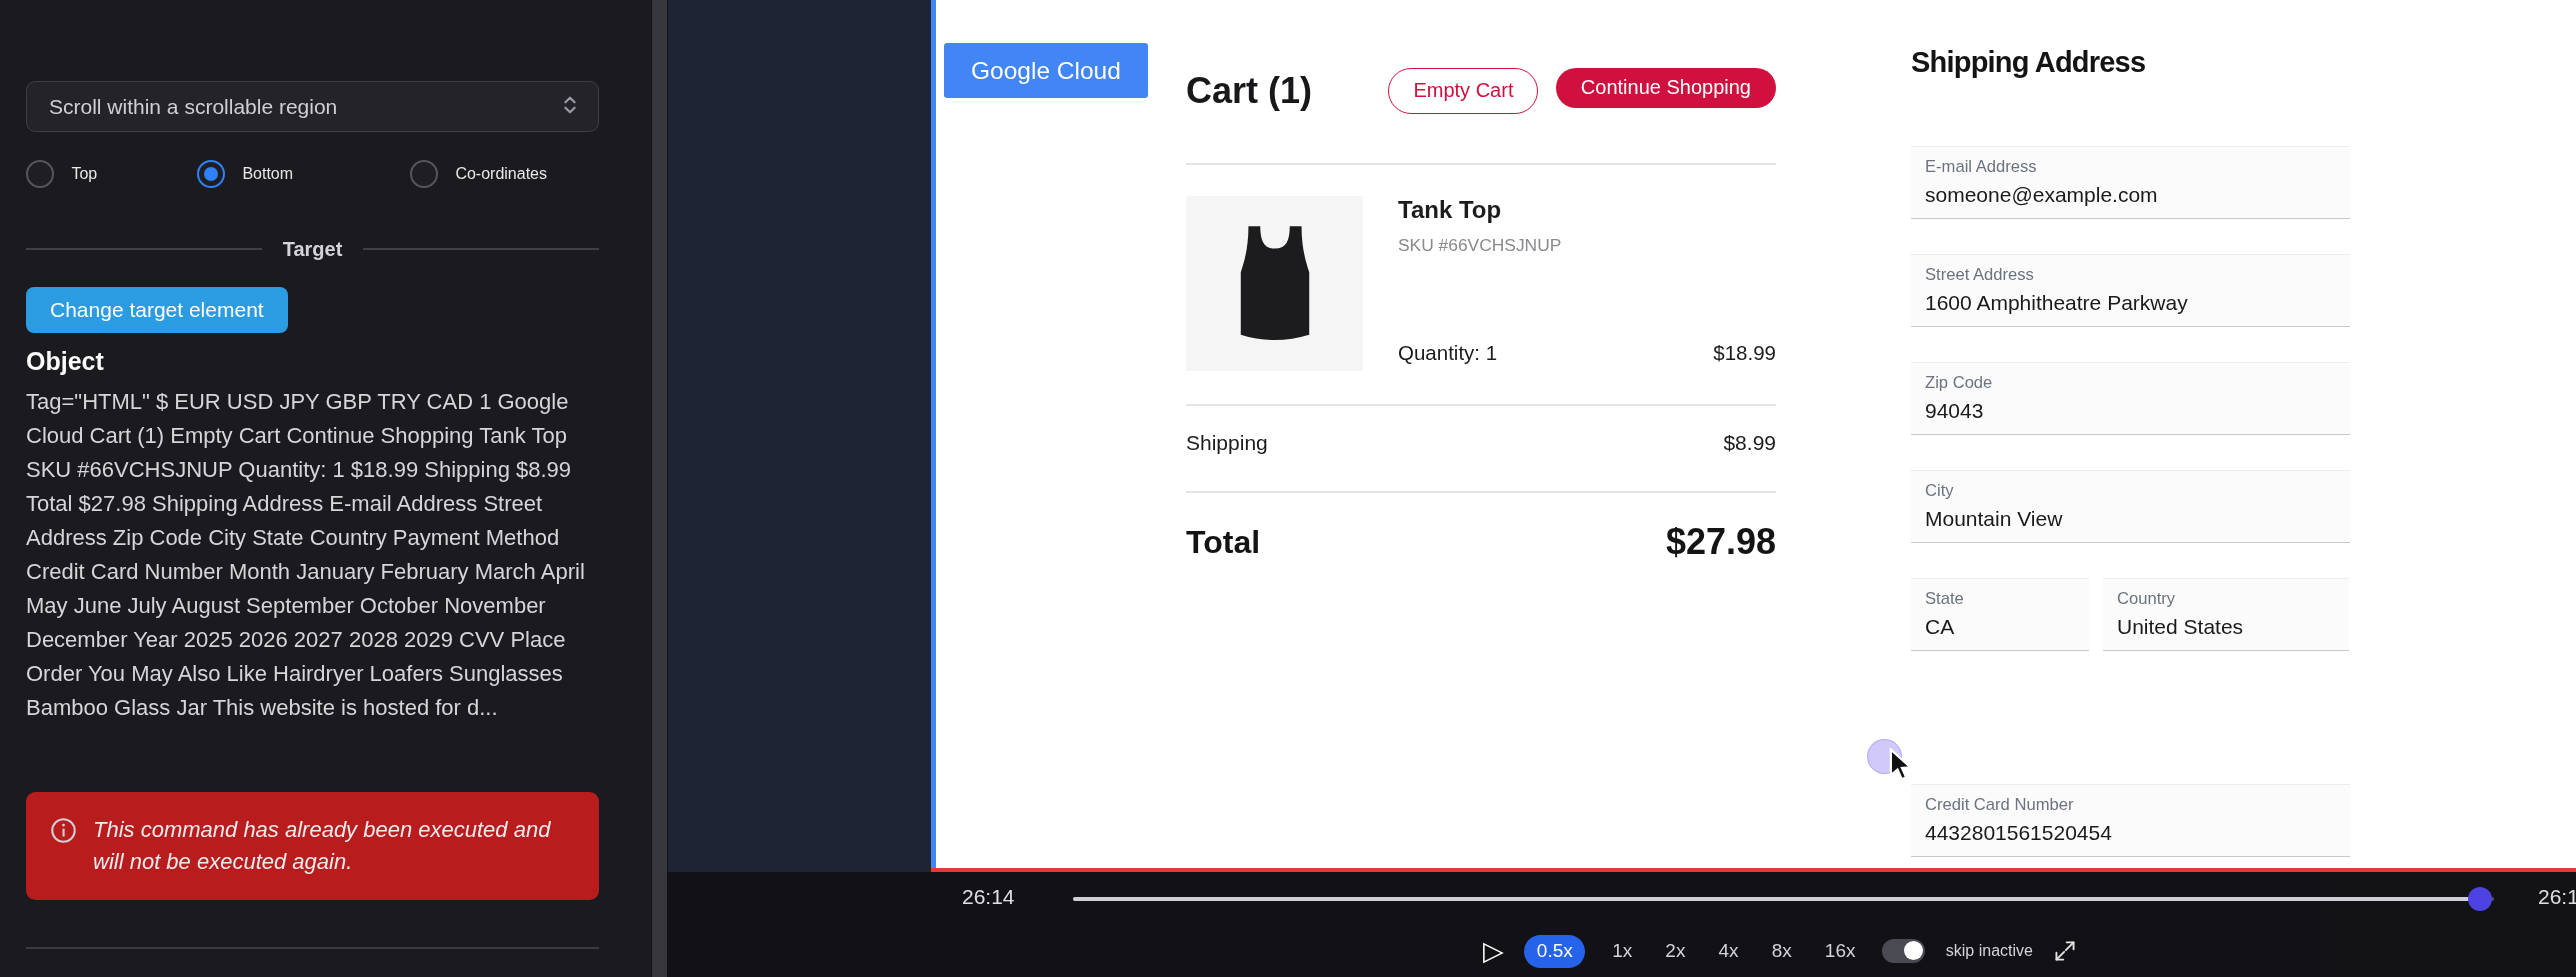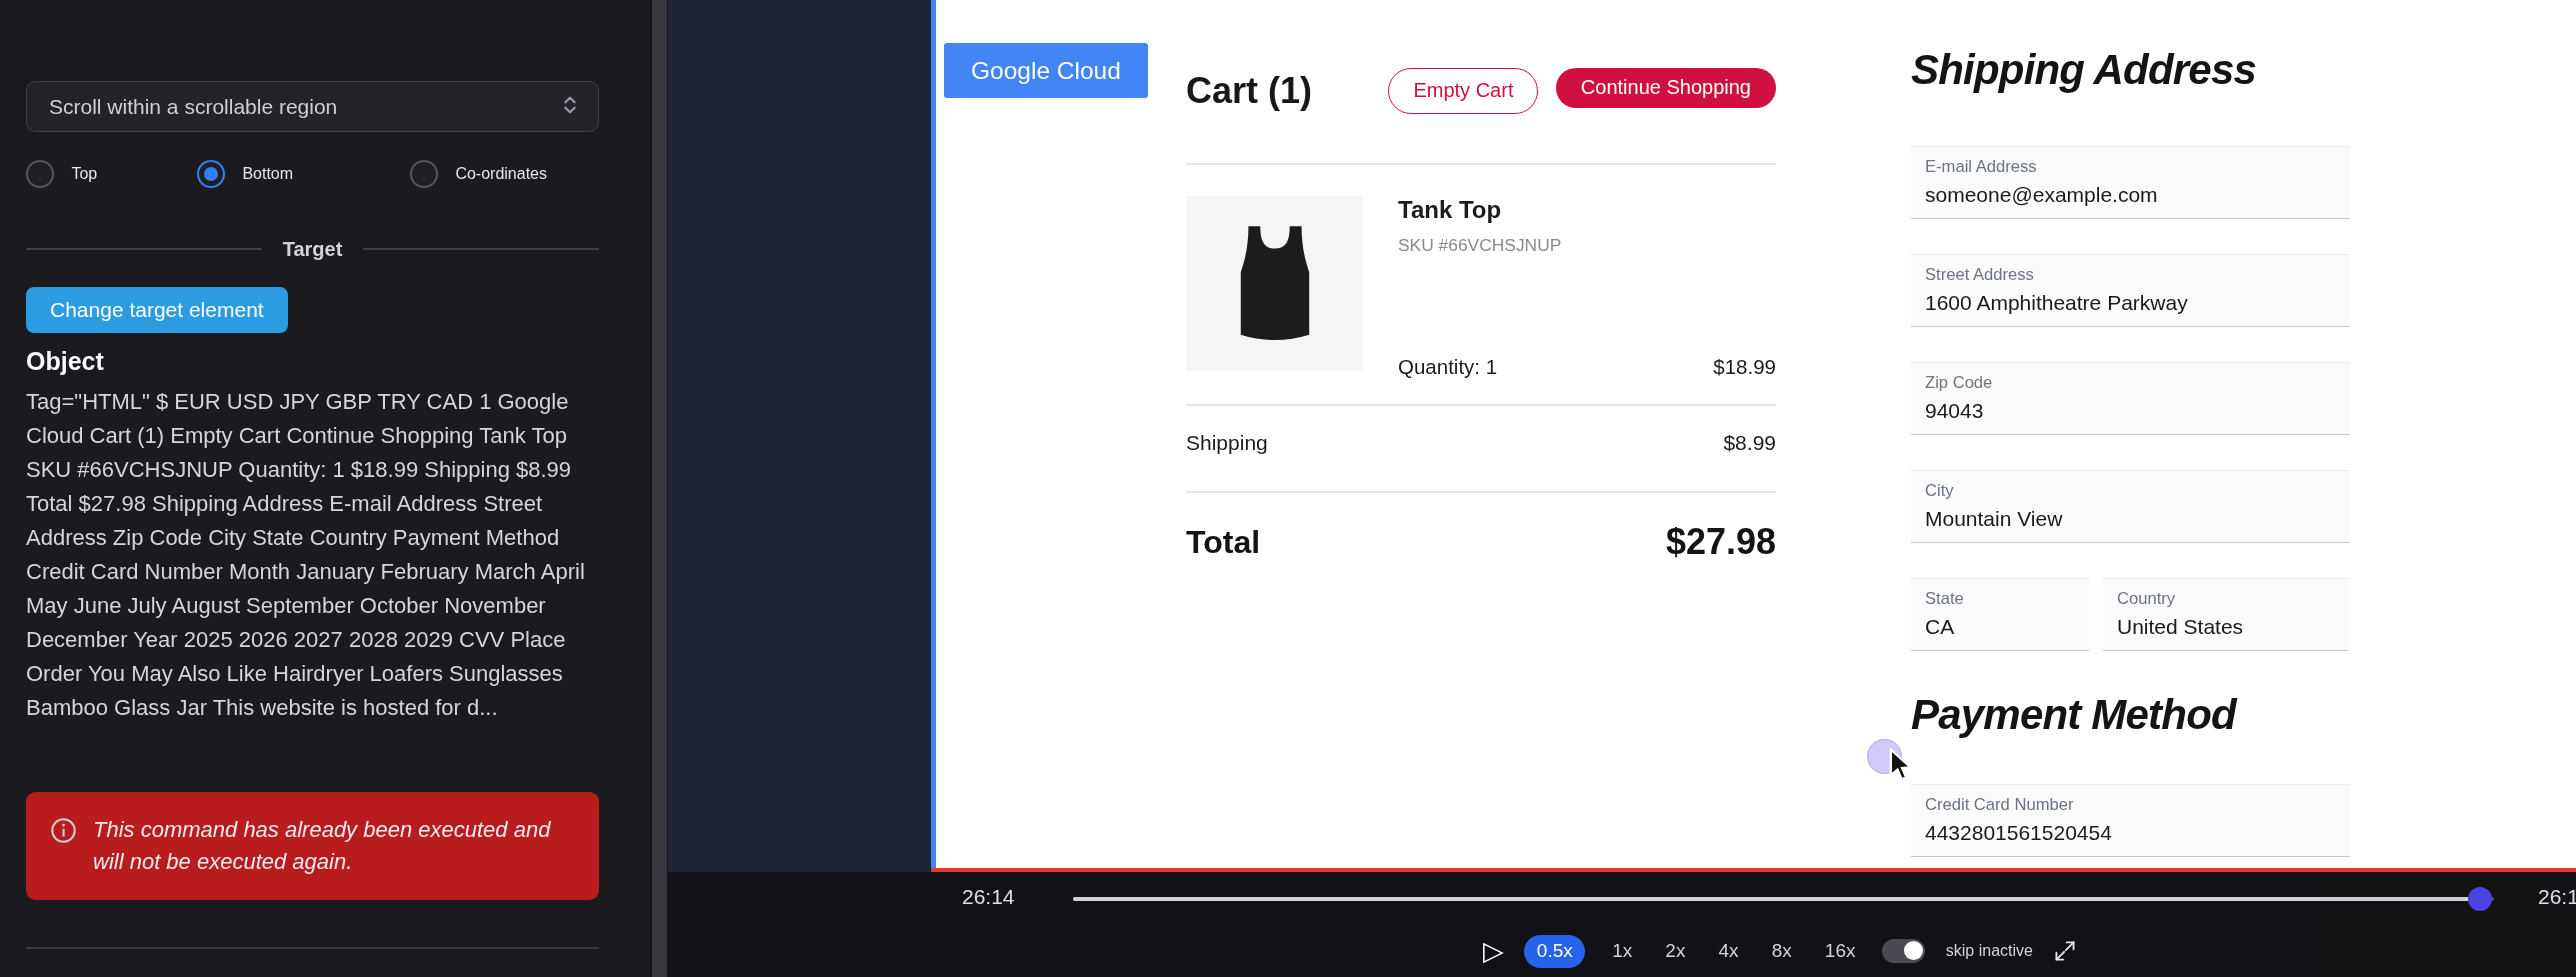--- a/index.html
+++ b/index.html
@@ -51,30 +51,30 @@
   .btn-outline { height: 46px; padding: 16px 24px; border-radius: 23px; border: 1.6px solid #d0103f; color: #d0103f;
            background: #fff; font-size: 20px; font-weight: 500; display: inline-flex; align-items: center; cursor: pointer; }
   .btn-filled { height: 40px; padding: 6px 25px; border-radius: 23px; background: #d0103f; color: #fff;
            font-size: 20px; font-weight: 400; display: inline-flex; align-items: center; cursor: pointer; }
   .pdiv { position: absolute; left: 250px; width: 590px; height: 1.6px; background: #e5e5e8; }
   .img-box { position: absolute; left: 250px; top: 196px; width: 177px; height: 175px; background: #f5f5f5;
            display: flex; align-items: center; justify-content: center; border-radius: 1.6px; }
   .p-name { position: absolute; left: 462px; top: 196px; font-size: 24px; font-weight: 600; color: #1c1c1e; }
   .p-sku { position: absolute; left: 462px; top: 235px; font-size: 17.4px; color: #8a8a8e; }
   .row { position: absolute; left: 250px; width: 590px; display: flex; justify-content: space-between; align-items: center; }
-  .qty-row { top: 341px; margin-top: 14px; }
+  .qty-row { top: 341px; }
   .qty-row .cell { font-size: 20.5px; color: #1c1c1e; }
   .qty-row .cell.inset { margin-left: 212px; }
   .ship-row { top: 431px; }
   .ship-row .cell { font-size: 21px; color: #1c1c1e; }
   .total-row { top: 521px; }
   .total-label { font-size: 32px; font-weight: 600; color: #141414; }
   .total-value { font-size: 36px; font-weight: 700; color: #141414; }
 
-  .h2 { position: absolute; left: 975px; font-size: 42px; font-weight: 600; color: #141414; letter-spacing: -0.8px; font-style: italic; }
+  .h2 { position: absolute; left: 975px; font-size: 29px; font-weight: 600; color: #141414; letter-spacing: -0.8px; }
   .field { position: absolute; height: 73px; background: #fbfbfb; border-top: 0.8px solid #ececec;
            border-bottom: 1.6px solid #c9c9cc; padding: 10.3px 14px; }
   .f-label { font-size: 16.6px; color: #6b7280; }
   .f-value { font-size: 21px; color: #1a1a1a; margin-top: 5.5px; }
 
   .click-circle { position: absolute; left: 931px; top: 739px; width: 35px; height: 35px; border-radius: 50%;
            background: rgba(164,148,245,0.5); border: 1.6px solid rgba(130,110,230,0.35); z-index: 7; }
   .cursor { position: absolute; left: 950px; top: 748px; z-index: 8; }
 
   
@@ -216,21 +216,20 @@
     </div>
     <div class="field" style="left:975px;top:578px;width:178px">
       <div class="f-label">State</div>
       <div class="f-value">CA</div>
     </div>
     <div class="field" style="left:1167px;top:578px;width:246px">
       <div class="f-label">Country</div>
       <div class="f-value">United States</div>
     </div>
 
-    <div class="h2" style="top:691px">Payment Method</div>
 
     <div class="field" style="left:975px;top:784px;width:439px">
       <div class="f-label">Credit Card Number</div>
       <div class="f-value">4432801561520454</div>
     </div>
 
     <div class="click-circle"></div>
     <div class="cursor">
       <svg width="32" height="35" viewBox="0 0 20 22">
         <path d="M3 1 L3 17 L7.2 13.6 L9.8 19.6 L12.6 18.4 L10 12.6 L15.4 12.2 Z" fill="#111" stroke="#fff" stroke-width="1.4"></path>

